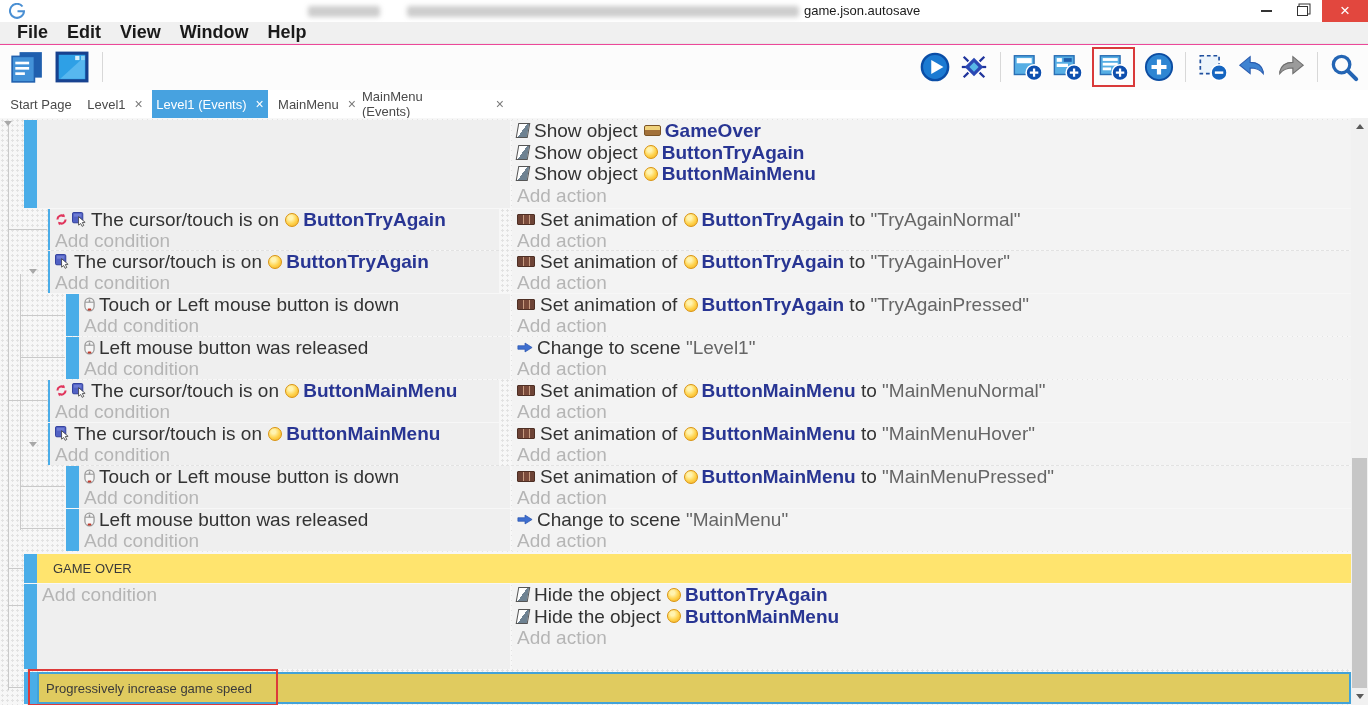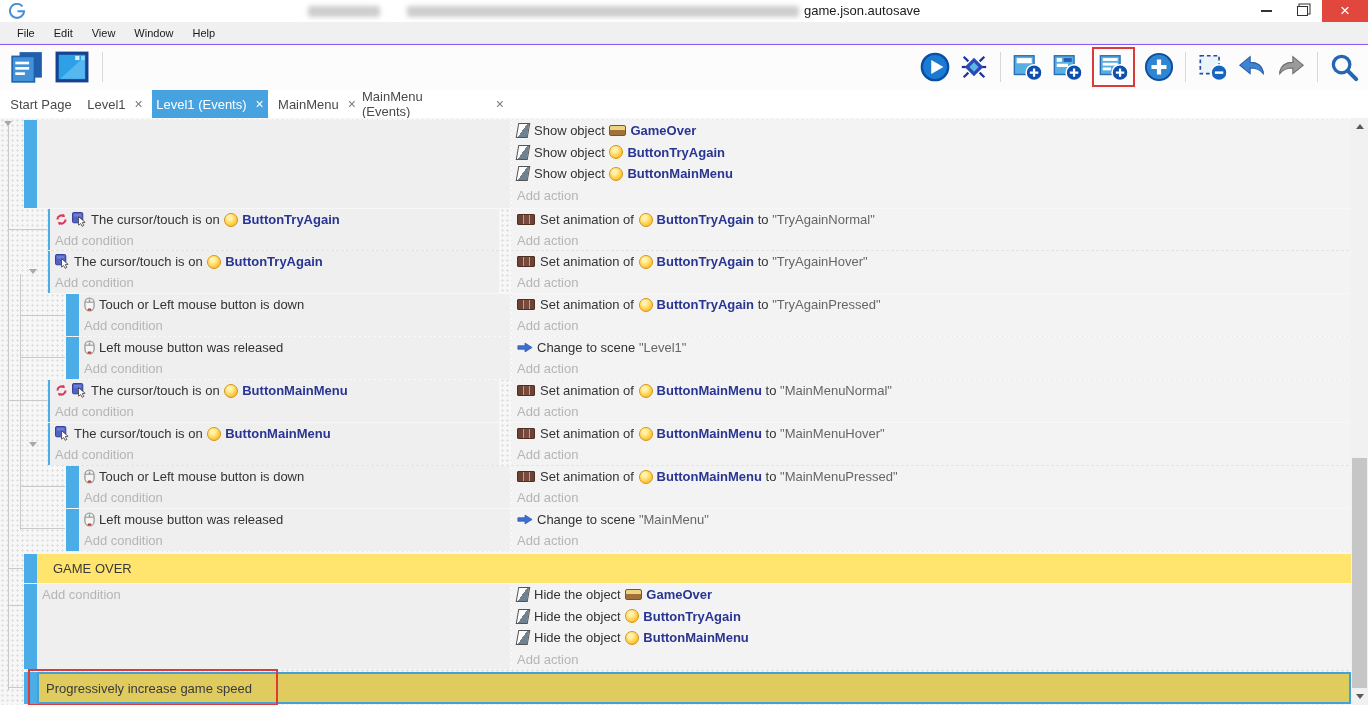--- a/index.html
+++ b/index.html
@@ -1,32 +1,32 @@
 <!DOCTYPE html>
 <html><head>
 <meta charset="utf-8">
 <style>
   html,body{margin:0;padding:0;background:#fff;font-family:"Liberation Sans",sans-serif;}
-  .win{position:relative;width:1368px;height:705px;overflow:hidden;background:#8b5cf6;}
+  .win{position:relative;width:1368px;height:705px;overflow:hidden;background:#ec4899;}
   .topline{position:absolute;left:0;top:0;width:392px;height:2px;background:#35b0d8;}
   
   .titlebar{position:absolute;left:0;top:0;width:100%;height:22px;background:#fff;}
   .gd-logo{position:absolute;left:9px;top:3px;width:16px;height:16px;}
   .blur{position:absolute;top:6px;height:11px;background:#9a9a9a;opacity:.5;filter:blur(2.5px);border-radius:2px;}
   .title-text{position:absolute;left:804px;top:3px;font-size:13px;color:#1a1a1a;white-space:nowrap;}
   .wbtn{position:absolute;top:0;height:22px;display:flex;align-items:center;justify-content:center;cursor:default;}
   .btn-min{left:1250px;width:32px;}
   .btn-min i{display:block;width:11px;height:2px;background:#333;}
   .btn-restore{left:1286px;width:32px;}
   .btn-restore i{display:block;width:9px;height:8px;border:1.5px solid #333;box-shadow:2px -2px 0 -0.5px #fff,2px -2px 0 0.5px #333;}
   .btn-close{left:1322px;width:46px;background:#e2473e;}
   .btn-close::before{content:"×";color:#fff;font-size:17px;line-height:1;margin-top:-2px;}
   
   .menubar{position:absolute;left:0;top:22px;width:100%;height:22px;background:#f0f0f0;border-bottom:1px solid #e8e8e8;display:flex;align-items:center;padding-left:8px;box-sizing:border-box;}
-  .menu-item{font-size:11px;color:#1a1a1a;padding:0 10px 0 9px;}
+  .menu-item{font-size:18px;color:#1a1a1a;padding:0 10px 0 9px;font-weight:bold;}
   
   .toolbar{position:absolute;left:0;top:45px;width:100%;height:45px;background:#fcfcfc;}
   .tb-left{position:absolute;left:10px;top:5px;display:flex;align-items:center;gap:10px;}
   .tb-right{position:absolute;right:8px;top:3px;height:38px;display:flex;align-items:center;gap:9px;}
   .tbtn{display:flex;align-items:center;justify-content:center;}
   .tsep{width:1px;height:30px;background:#d8d8d8;margin:0 2px;}
   .hl{border:2.5px solid #d93a3a;padding:3px 4px;display:flex;align-items:center;}
   
   .tabs{position:absolute;left:0;top:90px;width:100%;height:28px;background:#fff;}
   .tab{position:absolute;top:0;height:28px;display:flex;align-items:center;justify-content:center;font-size:13px;color:#4a4a4a;box-sizing:border-box;}
@@ -37,21 +37,21 @@
   
   .sheet{position:absolute;left:0;top:118px;width:1368px;height:587px;background-color:#f7f7f7;
     background-image:radial-gradient(circle,#e2e2e2 1px,transparent 1.3px);background-size:5px 5px;}
   .row{position:absolute;left:0;width:1351px;}
   .bar{position:absolute;top:0;bottom:0;width:13px;background:#4aade8;}
   .cond{position:absolute;top:0;bottom:0;background:#efefef;overflow:hidden;}
   .act{position:absolute;top:0;bottom:0;left:512px;right:0;background:#f3f3f3;overflow:hidden;}
   .i0 .bar{left:24px}.i0 .cond{left:37px;width:473px}
   .i1 .bar{left:48px}.i1 .cond{left:50px;width:449px}
   .i2 .bar{left:66px}.i2 .cond{left:79px;width:431px}
-  .ln{height:21px;line-height:21px;padding-left:5px;font-size:13px;color:#333;white-space:nowrap;}
+  .ln{height:21px;line-height:21px;padding-left:5px;font-size:19px;color:#333;white-space:nowrap;}
   .r-tall .ln{height:21.5px;line-height:21.5px;}
   .add{color:#b5b5b5;}
   .obj{font-weight:bold;color:#283593;}
   .q{color:#666;}
   .comment .bar{left:24px;}
   .cbody{position:absolute;left:37px;top:0;bottom:0;right:0;background:#ffe46e;display:flex;align-items:center;padding-left:16px;font-size:13px;color:#3a3a3a;box-sizing:border-box;}
   .comment.selected .cbody{background:#e0cb5f;border:2px solid #42a2d8;padding-left:7px;}
   
   .ic{display:inline-block;vertical-align:middle;margin:-2px 5px 0 0;}
   .ic-showhide{width:10px;height:13px;background:linear-gradient(118deg,#ffffff 47%,#6e8292 47%);border:1px solid #555;transform:skewX(-10deg);}
@@ -415,21 +415,20 @@
       <div class="bar"></div>
       <div class="cbody">GAME OVER</div>
     </div>
 
     <div class="row i0 r-tall" style="top:466px;height:85px;">
       <div class="bar"></div>
       <div class="cond">
         <div class="ln add">Add condition</div>
       </div>
       <div class="act">
-        <div class="ln"><span class="ic ic-showhide"></span><span>Hide the object </span><span class="oi oi-img"></span><span class="obj">GameOver</span></div>
         <div class="ln"><span class="ic ic-showhide"></span><span>Hide the object </span><span class="oi oi-btn"></span><span class="obj">ButtonTryAgain</span></div>
         <div class="ln"><span class="ic ic-showhide"></span><span>Hide the object </span><span class="oi oi-btn"></span><span class="obj">ButtonMainMenu</span></div>
         <div class="ln add">Add action</div>
       </div>
     </div>
 
     <div class="row comment selected" style="top:554px;height:32px;">
       <div class="bar"></div>
       <div class="cbody">Progressively increase game speed</div>
     </div>

